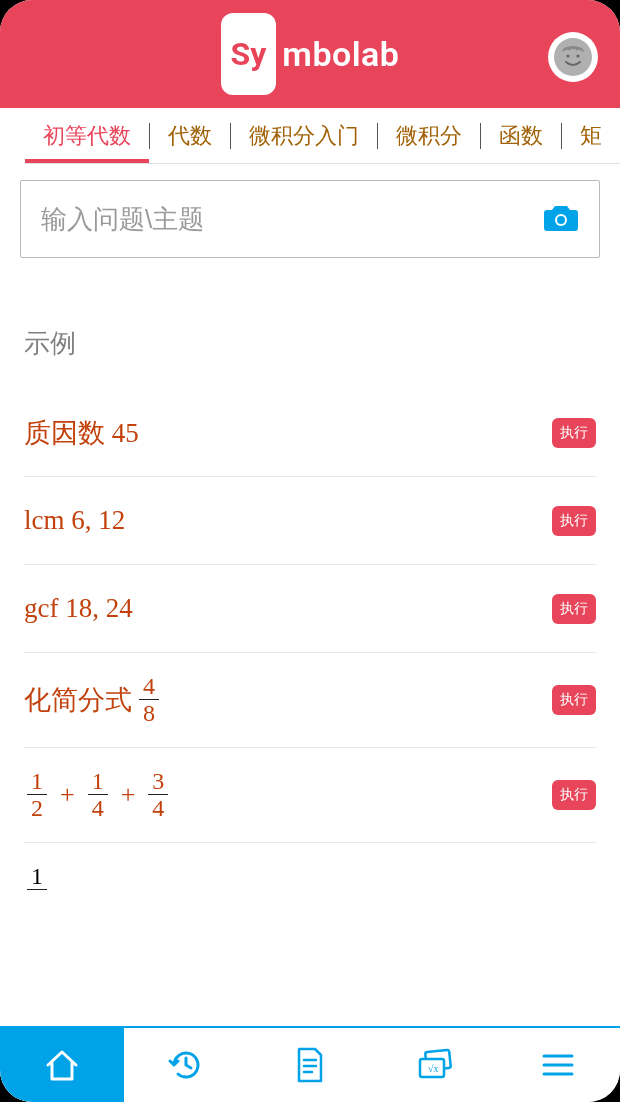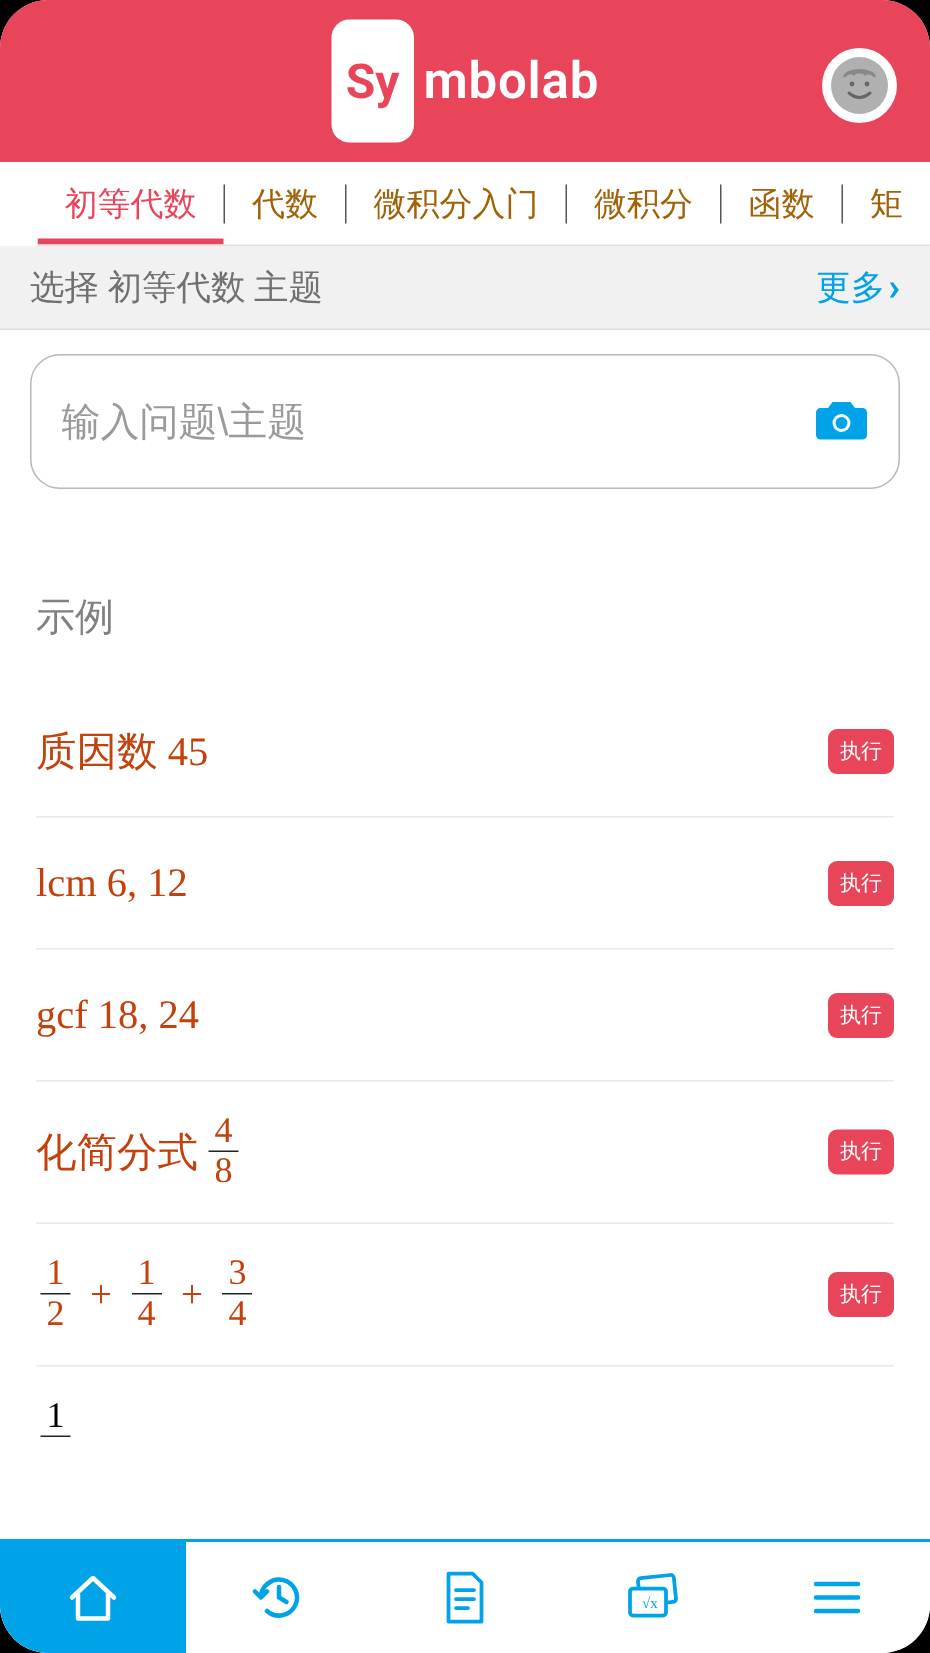--- a/index.html
+++ b/index.html
@@ -139,22 +139,22 @@
     .more-chevron {
       font-weight: bold;
       font-size: 26px;
     }
     .search-area {
       padding: 16px 20px 18px;
       background: #fff;
     }
     .search-box {
       border: 1px solid #b8b8b8;
-      border-radius: 20px;
-      height: 90px;
+      border-radius: 2px;
+      height: 78px;
       display: flex;
       align-items: center;
       padding: 0 20px;
       justify-content: space-between;
     }
     .search-input {
       border: none;
       outline: none;
       font-size: 26px;
       color: #888;
@@ -287,27 +287,20 @@
     <div class="tab-sep"></div>
     <div class="tab">
         <span>函数</span>
       </div>
     <div class="tab-sep"></div>
     <div class="tab">
         <span>矩</span>
       </div>
   </div>
 
-  <div class="topic-bar">
-    <span class="topic-text">选择 初等代数 主题</span>
-    <span class="more-link">
-      <span>更多</span>
-      <span class="more-chevron">›</span>
-    </span>
-  </div>
 
   <div class="search-area">
     <div class="search-box">
       <input class="search-input" placeholder="输入问题\主题" style="">
       <span class="camera-icon">
         <svg width="36" height="30" viewBox="0 0 36 30">
             <path fill="#00a2e8" d="M4 8 h5 l3-4 h12 l3 4 h5 a3 3 0 0 1 3 3 v15 a3 3 0 0 1 -3 3 H4 a3 3 0 0 1 -3 -3 V11 a3 3 0 0 1 3 -3 z"></path>
             <circle cx="18" cy="18" r="6" fill="#fff"></circle>
             <circle cx="18" cy="18" r="4" fill="#00a2e8"></circle>
           </svg>

